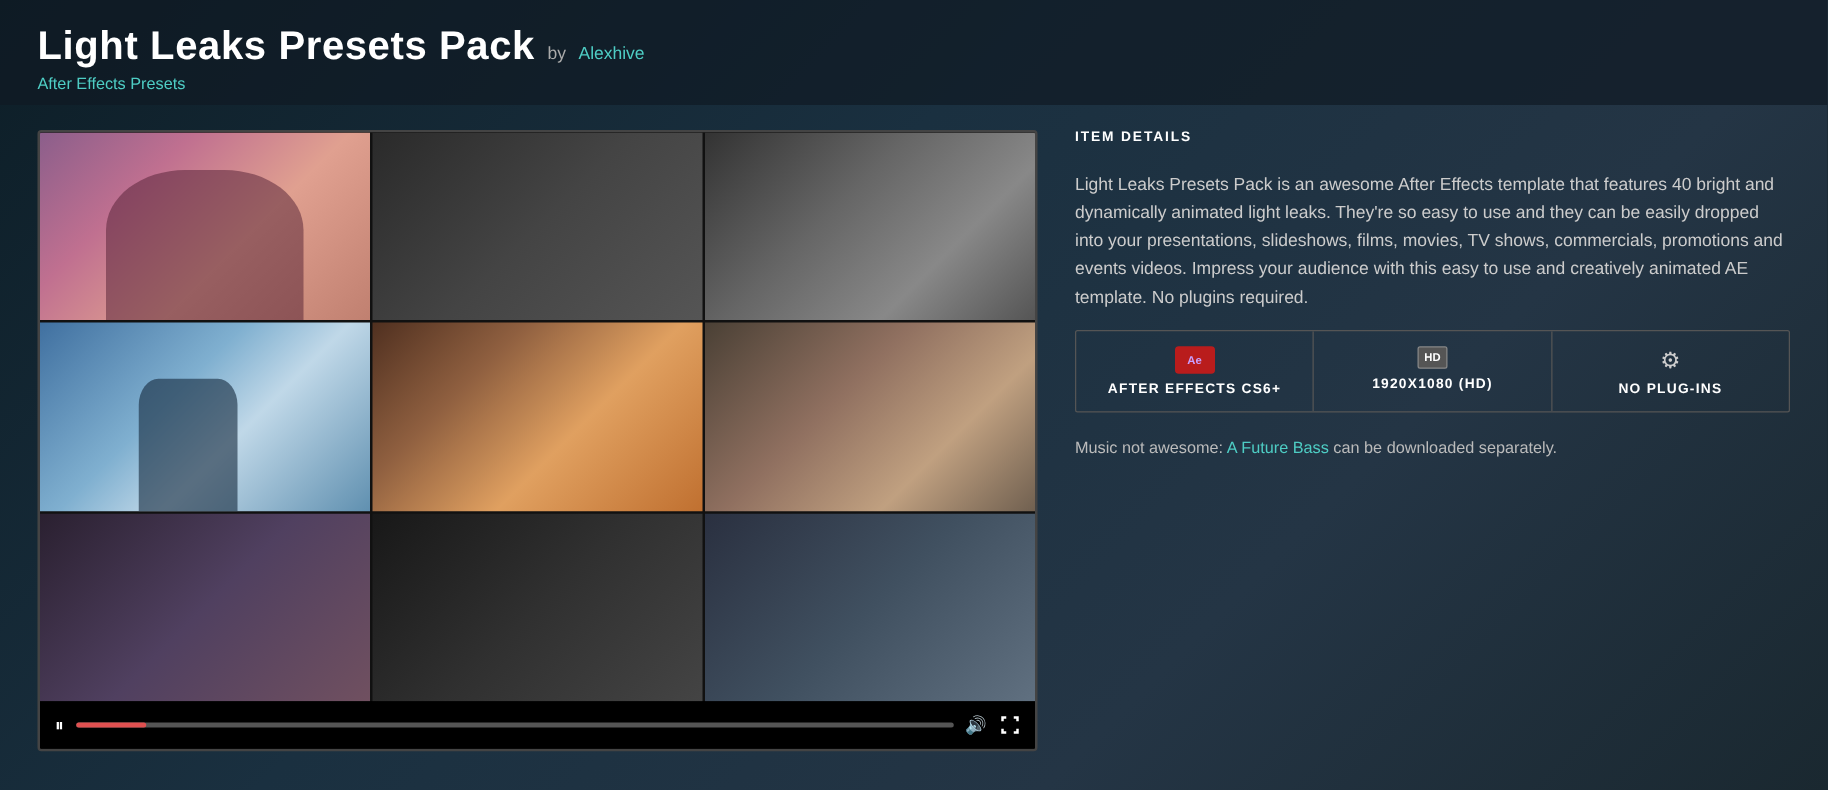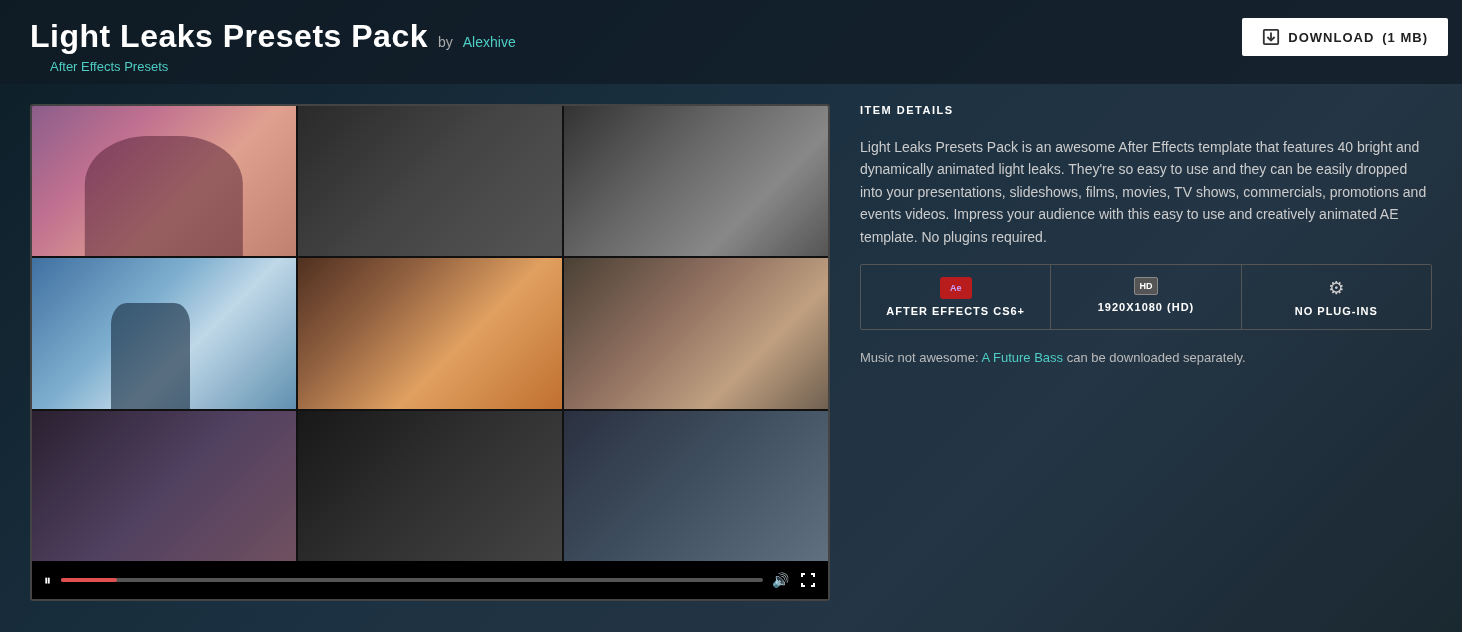--- a/index.html
+++ b/index.html
@@ -57,21 +57,20 @@
       color: #4ecdc4;
       text-decoration: none;
     }
 
     .breadcrumb-link {
       font-size: 13px;
       color: #4ecdc4;
       text-decoration: none;
       display: block;
       margin-top: 4px;
-      margin-left: 20px;
     }
 
     
     .download-btn {
       display: flex;
       align-items: center;
       gap: 8px;
       background: #fff;
       color: #222;
       border: none;
@@ -308,29 +307,20 @@
 
 <div class="header">
   <div class="header-left">
     <div class="title-row">
       <h1 class="page-title">Light Leaks Presets Pack</h1>
       <span class="by-label">by</span>
       <a class="author-link" href="#">Alexhive</a>
     </div>
     <a class="breadcrumb-link" href="#">After Effects Presets</a>
   </div>
-  <button class="download-btn">
-    <svg class="download-icon-svg" viewBox="0 0 20 20" fill="none" stroke="#333" stroke-width="2">
-      <rect x="2" y="2" width="16" height="16" rx="1" stroke="#333" fill="none"></rect>
-      <line x1="10" y1="5" x2="10" y2="13"></line>
-      <polyline points="6,10 10,14 14,10"></polyline>
-    </svg>
-    <span>DOWNLOAD</span>
-    <span>(1 MB)</span>
-  </button>
 </div>
 
 <div class="main-content">
 
   <div class="video-panel">
     <div class="preview-grid">
       <div class="preview-cell cell-1"></div>
       <div class="preview-cell cell-2"></div>
       <div class="preview-cell cell-3"></div>
       <div class="preview-cell cell-4"></div>

